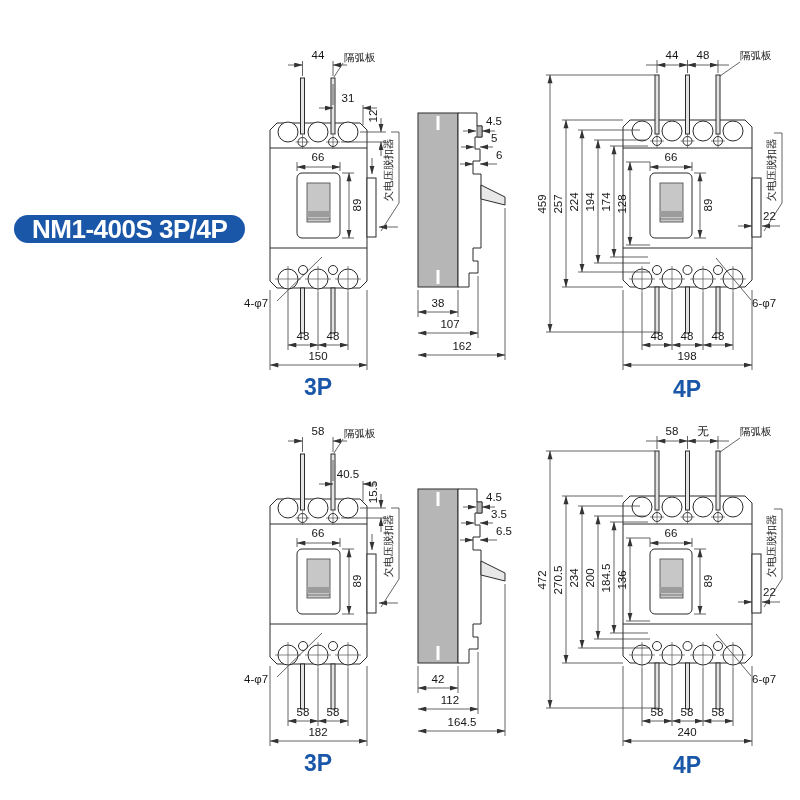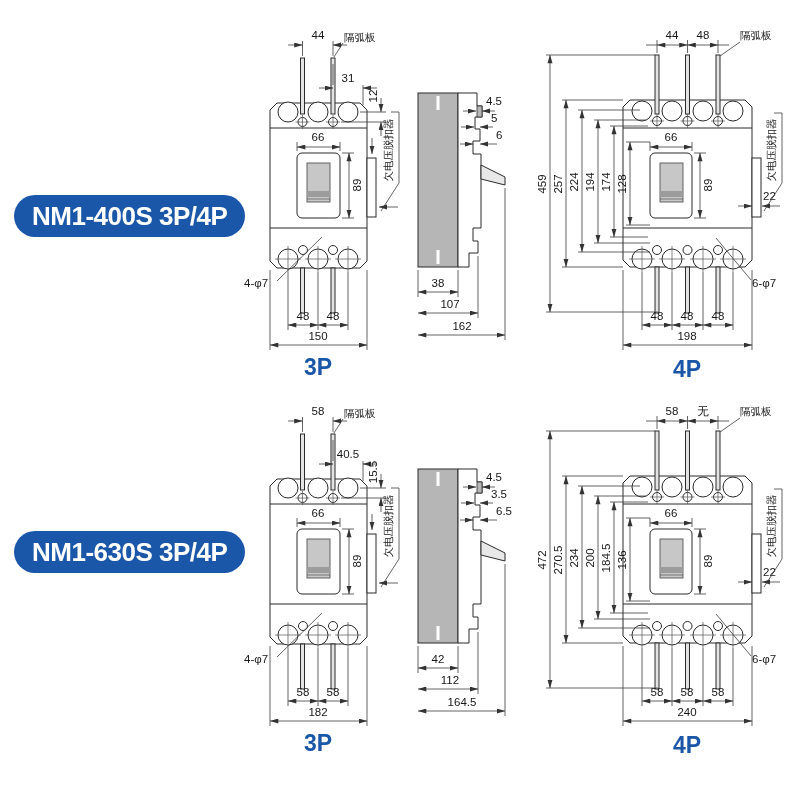--- a/index.html
+++ b/index.html
@@ -1,19 +1,19 @@
 <!DOCTYPE html>
 <html style="--accent: #1a57a8; --sidegray: #b6b6b6; --handle: #c7c7c7; --handleband: #9c9c9c;"><head>
 <meta charset="utf-8">
 <style>
   html,body{margin:0;padding:0;background:#fff;}
   #canvas{position:relative;width:800px;height:800px;background:#fff;overflow:hidden;
           font-family:"Liberation Sans",sans-serif;}
-  .row{position:absolute;left:0;width:800px;height:400px;}
-  .badge{position:absolute;left:14px;top:195px;height:42px;border-radius:22px;
+  .row{position:absolute;left:0;width:800px;height:400px;margin-top:20px;}
+  .badge{position:absolute;left:14px;top:195px;height:28px;border-radius:22px;
          background:var(--accent,#1a57a8);color:#fff;font-weight:bold;font-size:26px;
          display:flex;align-items:center;padding:0 18px;letter-spacing:-0.5px;
          font-family:"Liberation Sans",sans-serif;white-space:pre;}
   .row-svg{position:absolute;left:0;top:0;}
   .row-svg text{font-family:"Liberation Sans",sans-serif;font-size:11.5px;fill:#161616;}
   .row-svg text.cjk{font-size:10.5px;}
   .row-svg text.pole-label{font-size:23px;font-weight:bold;fill:var(--accent,#1a57a8);}
   .part{stroke:#2b2b2b;stroke-width:1;fill:none;}
   .partw{stroke:#2b2b2b;stroke-width:1;fill:#fff;}
   .bar{stroke:#2b2b2b;stroke-width:1;fill:#e3e3e3;}
@@ -477,15 +477,14 @@
         <text text-anchor="middle" x="718" y="320">58</text>
 
         <path class="dim" d="M623,270 V350 M752,270 V350"></path>
         <line class="dim" x1="623" y1="345" x2="752" y2="345" marker-start="url(#as)" marker-end="url(#ae)"></line>
         <text text-anchor="middle" x="687" y="340">240</text>
 
         <text class="pole-label" text-anchor="middle" x="687" y="377">4P</text>
       </g>
     </svg>
 
-    <div class="badge" style="top: 155px;">NM1-630S 3P/4P</div>
   </div>
   </div>
 
 </body></html>

